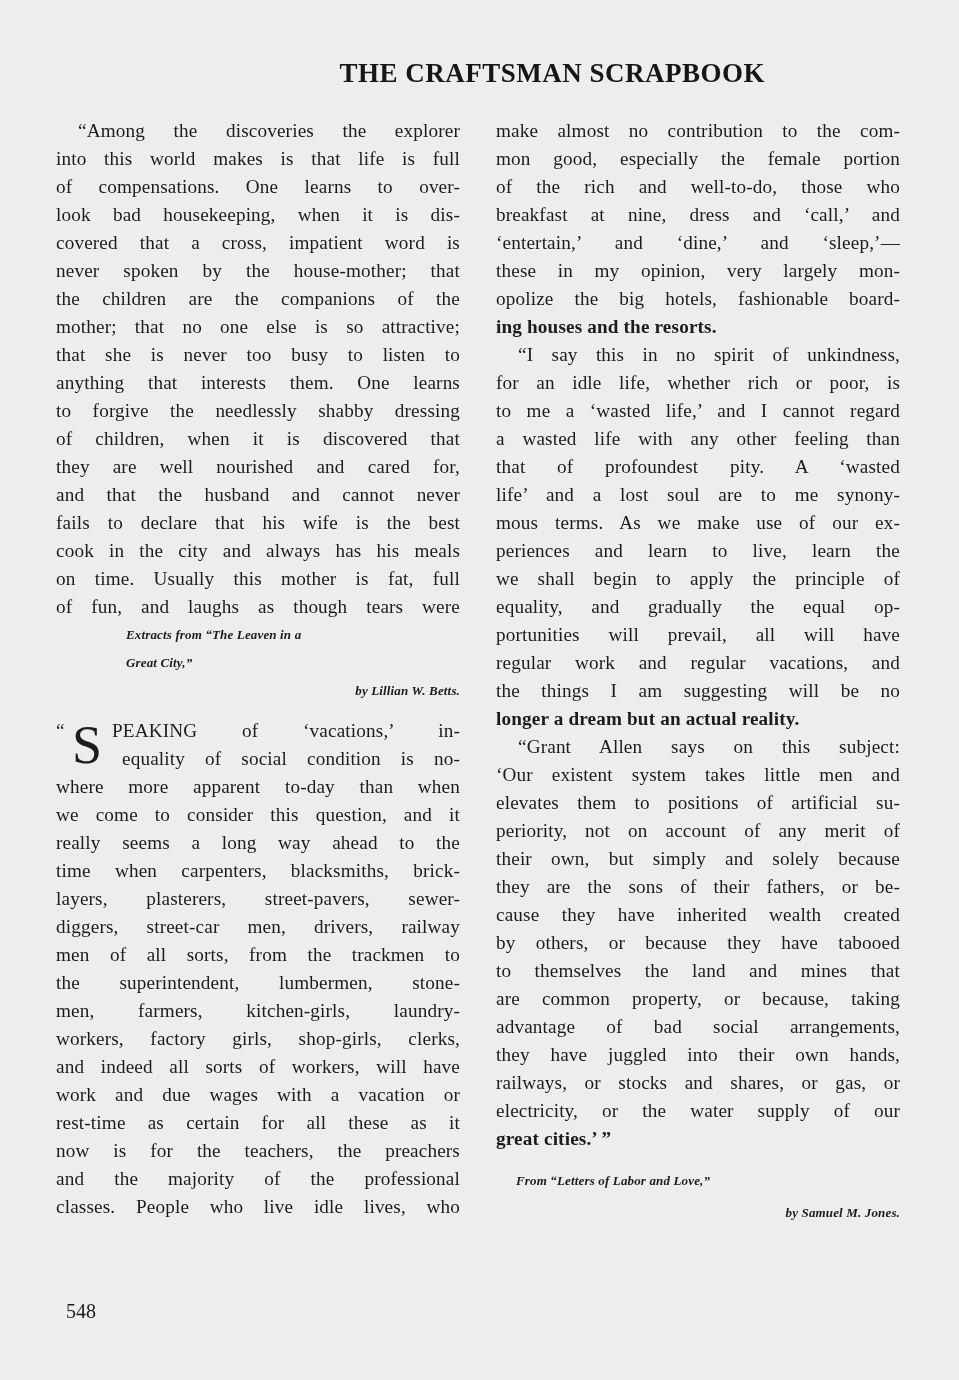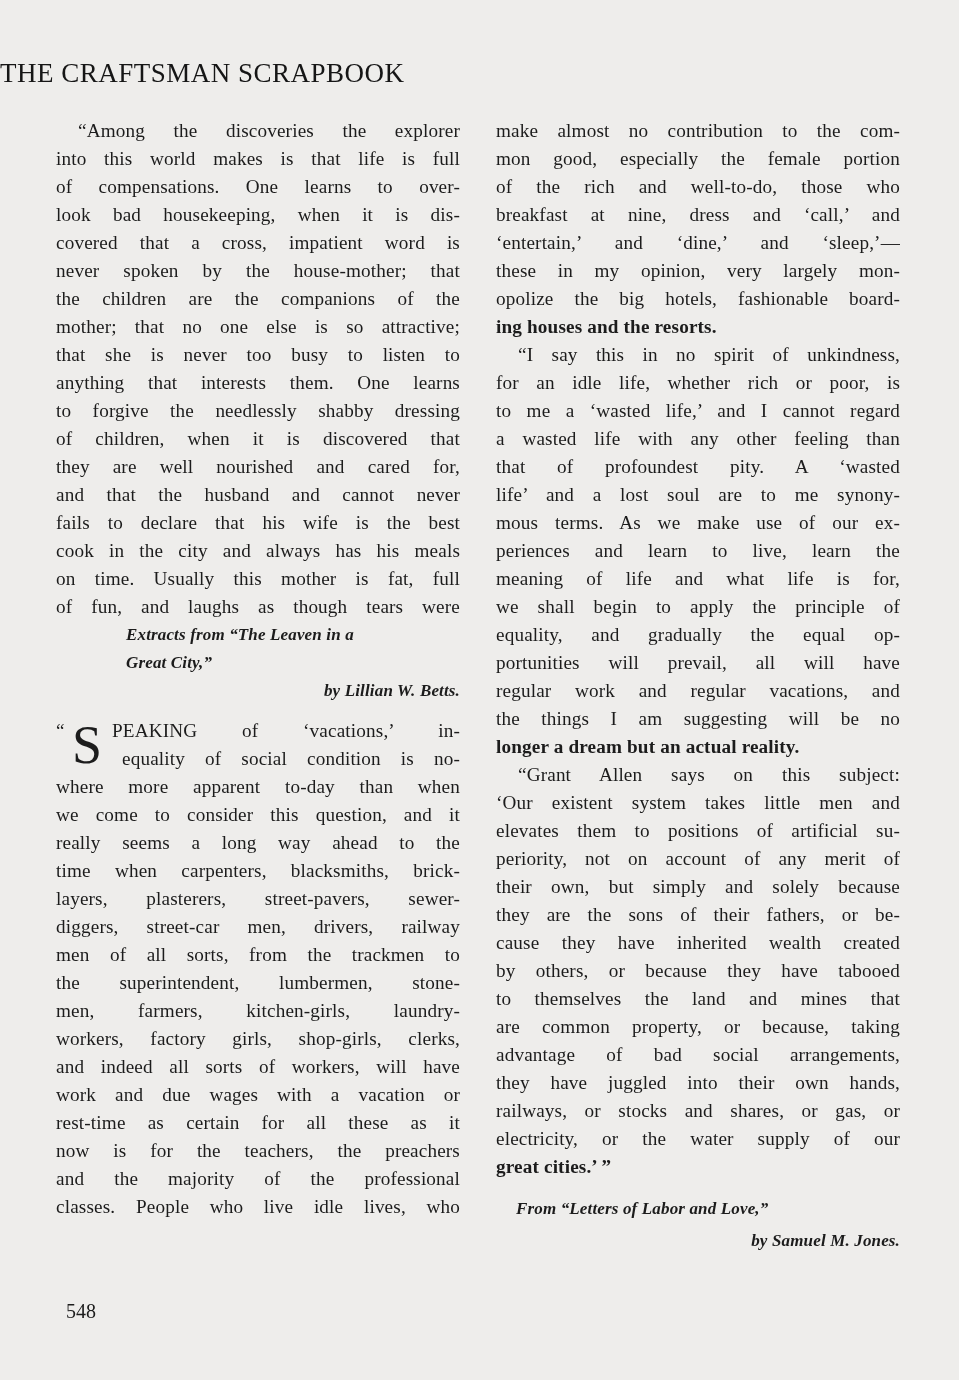--- a/index.html
+++ b/index.html
@@ -13,23 +13,23 @@
     position: relative;
     overflow: hidden;
     font-family: "Liberation Serif", "DejaVu Serif", serif;
     color: #1c1c1c;
   }
   .page-title {
     position: absolute;
     top: 58px;
     left: 0;
     width: 765px;
-    text-align: left;
+    text-align: right;
     font-size: 27px;
-    font-weight: normal;
+    font-weight: bold;
     letter-spacing: 0.5px;
     color: #161616;
   }
   .column {
     position: absolute;
     top: 117px;
     width: 404px;
     font-size: 19.2px;
     line-height: 28px;
     letter-spacing: 0.15px;
@@ -48,21 +48,21 @@
     text-align-last: left;
     font-weight: bold;
   }
   .line.indent { padding-left: 22px; }
   .attr {
     display: block;
     height: 28px;
     white-space: nowrap;
     font-style: italic;
     font-weight: bold;
-    font-size: 17px;
+    font-size: 13px;
   }
   .attr.ind { padding-left: 70px; }
   .attr.right { text-align: right; }
   .dropcap-block {
     position: relative;
     margin-top: 12px;
   }
   .dropcap-quote {
     position: absolute;
     left: 0;
@@ -173,21 +173,20 @@
     </div>
   <div id="rp2">
       <span class="line indent">“I say this in no spirit of unkindness,</span>
       <span class="line">for an idle life, whether rich or poor, is</span>
       <span class="line">to me a ‘wasted life,’ and I cannot regard</span>
       <span class="line">a wasted life with any other feeling than</span>
       <span class="line">that of profoundest pity.  A ‘wasted</span>
       <span class="line">life’ and a lost soul are to me synony-</span>
       <span class="line">mous terms.  As we make use of our ex-</span>
       <span class="line">periences and learn to live, learn the</span>
-      <span class="line">meaning of life and what life is for,</span>
       <span class="line">we shall begin to apply the principle of</span>
       <span class="line">equality, and gradually the equal op-</span>
       <span class="line">portunities will prevail, all will have</span>
       <span class="line">regular work and regular vacations, and</span>
       <span class="line">the things I am suggesting will be no</span>
       <span class="line last">longer a dream but an actual reality.</span>
     </div>
   <div id="rp3">
       <span class="line indent">“Grant Allen says on this subject:</span>
       <span class="line">‘Our existent system takes little men and</span>

